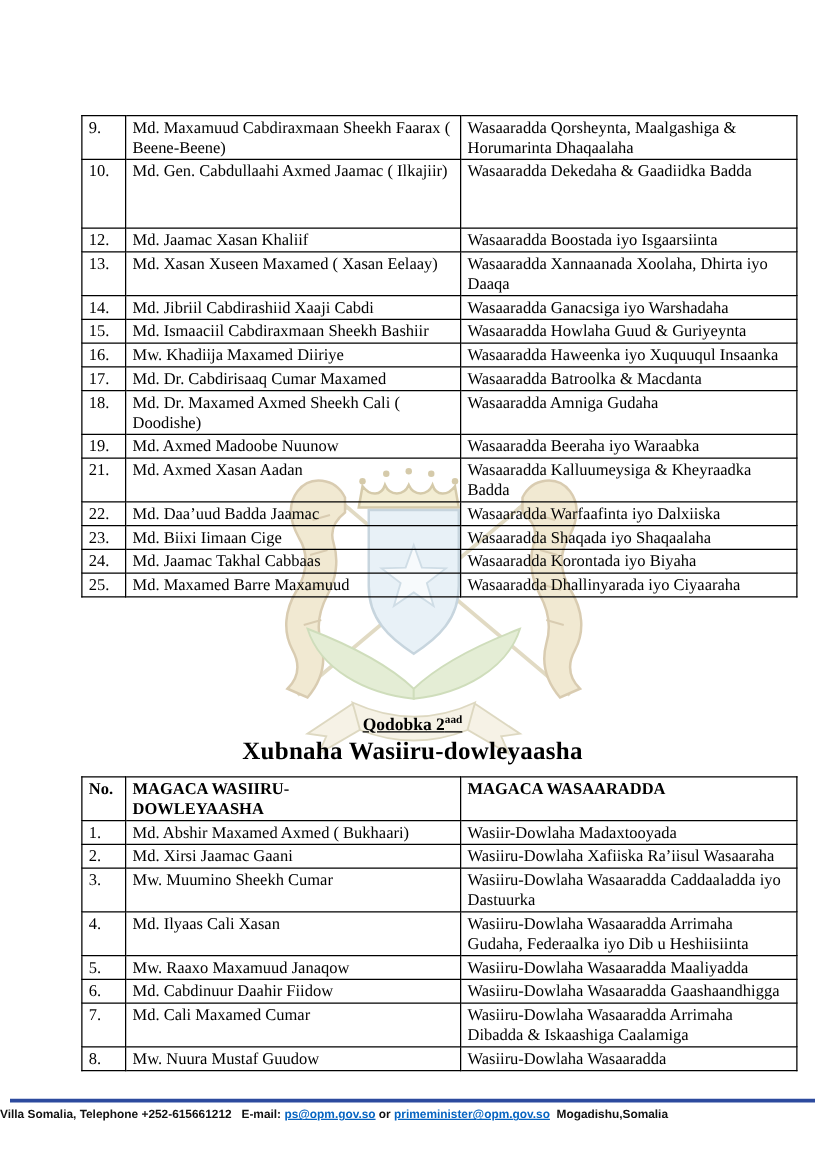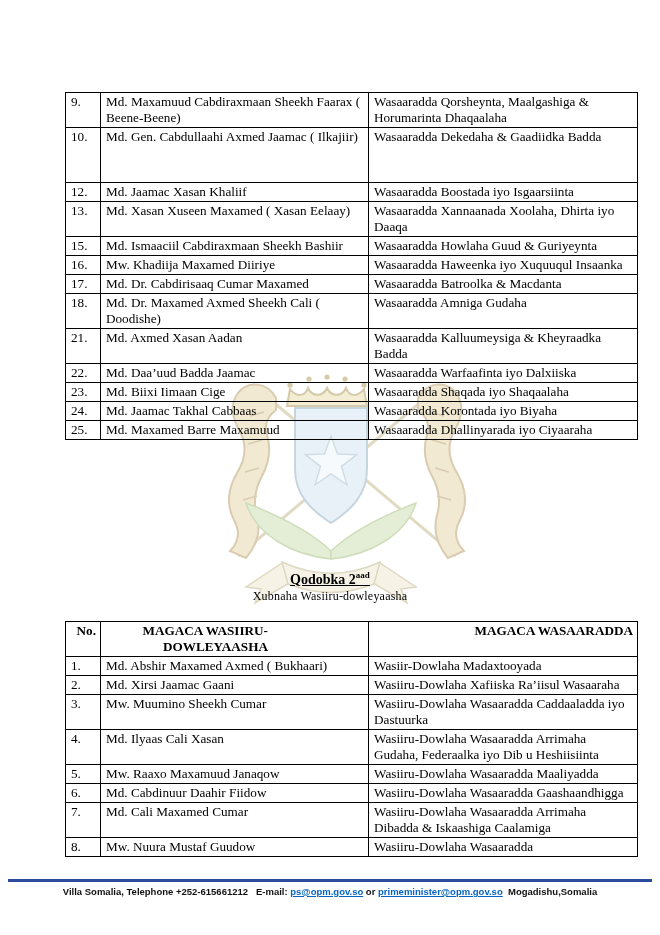--- a/index.html
+++ b/index.html
@@ -16,36 +16,36 @@
     position:absolute; left:65px; width:572px; z-index:1;
     border-collapse:collapse; table-layout:fixed; background:transparent;
   }
   #table1 { top:92px; }
   #table2 { top:621px; }
   table.doc td, table.doc th {
     border:1px solid #000; vertical-align:top;
     font-size:13.2px; line-height:16px; padding:1px 4px 1px 5px;
     overflow:hidden; word-wrap:break-word;
   }
-  table.doc th { text-align:right; font-weight:bold; }
+  table.doc th { text-align:left; font-weight:bold; }
   #table2 th:nth-child(2) { padding-right:100px; }
   #table1 tr:nth-child(2) td { height:52px; }
   col.c-no { width:35px; } col.c-name { width:268px; } col.c-min { width:269px; }
 
   
   .heading { position:absolute; left:0; top:570px; width:660px; text-align:center; z-index:1; }
   .h-title { font-weight:bold; font-size:14px; }
   .h-title .u { text-decoration:underline; }
   .h-title sup { font-size:9px; }
-  .h-sub { font-weight:normal; font-size:12px; margin-top:1px; letter-spacing:0.2px; }
+  .h-sub { font-weight:bold; font-size:20px; margin-top:1px; letter-spacing:0.2px; }
 
   
   .footer-line { position:absolute; left:8px; right:8px; top:879px; height:3px; background:#2c4a9e; z-index:2; }
   .footer {
-    position:absolute; left:0; top:886px; width:660px; text-align:center; z-index:2;
+    position:absolute; left:0; top:886px; width:660px; z-index:2;
     font-family:"Liberation Sans", sans-serif; font-weight:bold; font-size:9.5px;
     white-space:pre-wrap; color:#111;
   }
   .footer a { color:#0563c1; text-decoration:underline; cursor:pointer; }
 </style>
 </head>
 <body>
 
 <div class="page">
 
@@ -124,38 +124,48 @@
           <td>12.</td>
           <td>Md. Jaamac Xasan Khaliif</td>
           <td>Wasaaradda Boostada iyo Isgaarsiinta</td>
         </tr>
         <tr>
           <td>13.</td>
           <td>Md. Xasan Xuseen Maxamed ( Xasan Eelaay)</td>
           <td>Wasaaradda Xannaanada Xoolaha, Dhirta iyo Daaqa</td>
         </tr>
         <tr>
+          <td>14.</td>
+          <td>Md. Jibriil Cabdirashiid Xaaji Cabdi</td>
+          <td>Wasaaradda Ganacsiga iyo Warshadaha</td>
+        </tr>
+        <tr>
           <td>15.</td>
           <td>Md. Ismaaciil Cabdiraxmaan Sheekh Bashiir</td>
           <td>Wasaaradda Howlaha Guud &amp; Guriyeynta</td>
         </tr>
         <tr>
           <td>16.</td>
           <td>Mw. Khadiija Maxamed Diiriye</td>
           <td>Wasaaradda Haweenka iyo Xuquuqul Insaanka</td>
         </tr>
         <tr>
           <td>17.</td>
           <td>Md. Dr. Cabdirisaaq Cumar Maxamed</td>
           <td>Wasaaradda Batroolka &amp; Macdanta</td>
         </tr>
         <tr>
           <td>18.</td>
           <td>Md. Dr. Maxamed Axmed Sheekh Cali ( Doodishe)</td>
           <td>Wasaaradda Amniga Gudaha</td>
+        </tr>
+        <tr>
+          <td>19.</td>
+          <td>Md. Axmed Madoobe Nuunow</td>
+          <td>Wasaaradda Beeraha iyo Waraabka</td>
         </tr>
         <tr>
           <td>21.</td>
           <td>Md. Axmed Xasan Aadan</td>
           <td>Wasaaradda Kalluumeysiga &amp; Kheyraadka Badda</td>
         </tr>
         <tr>
           <td>22.</td>
           <td>Md. Daa’uud Badda Jaamac</td>
           <td>Wasaaradda Warfaafinta iyo Dalxiiska</td>

